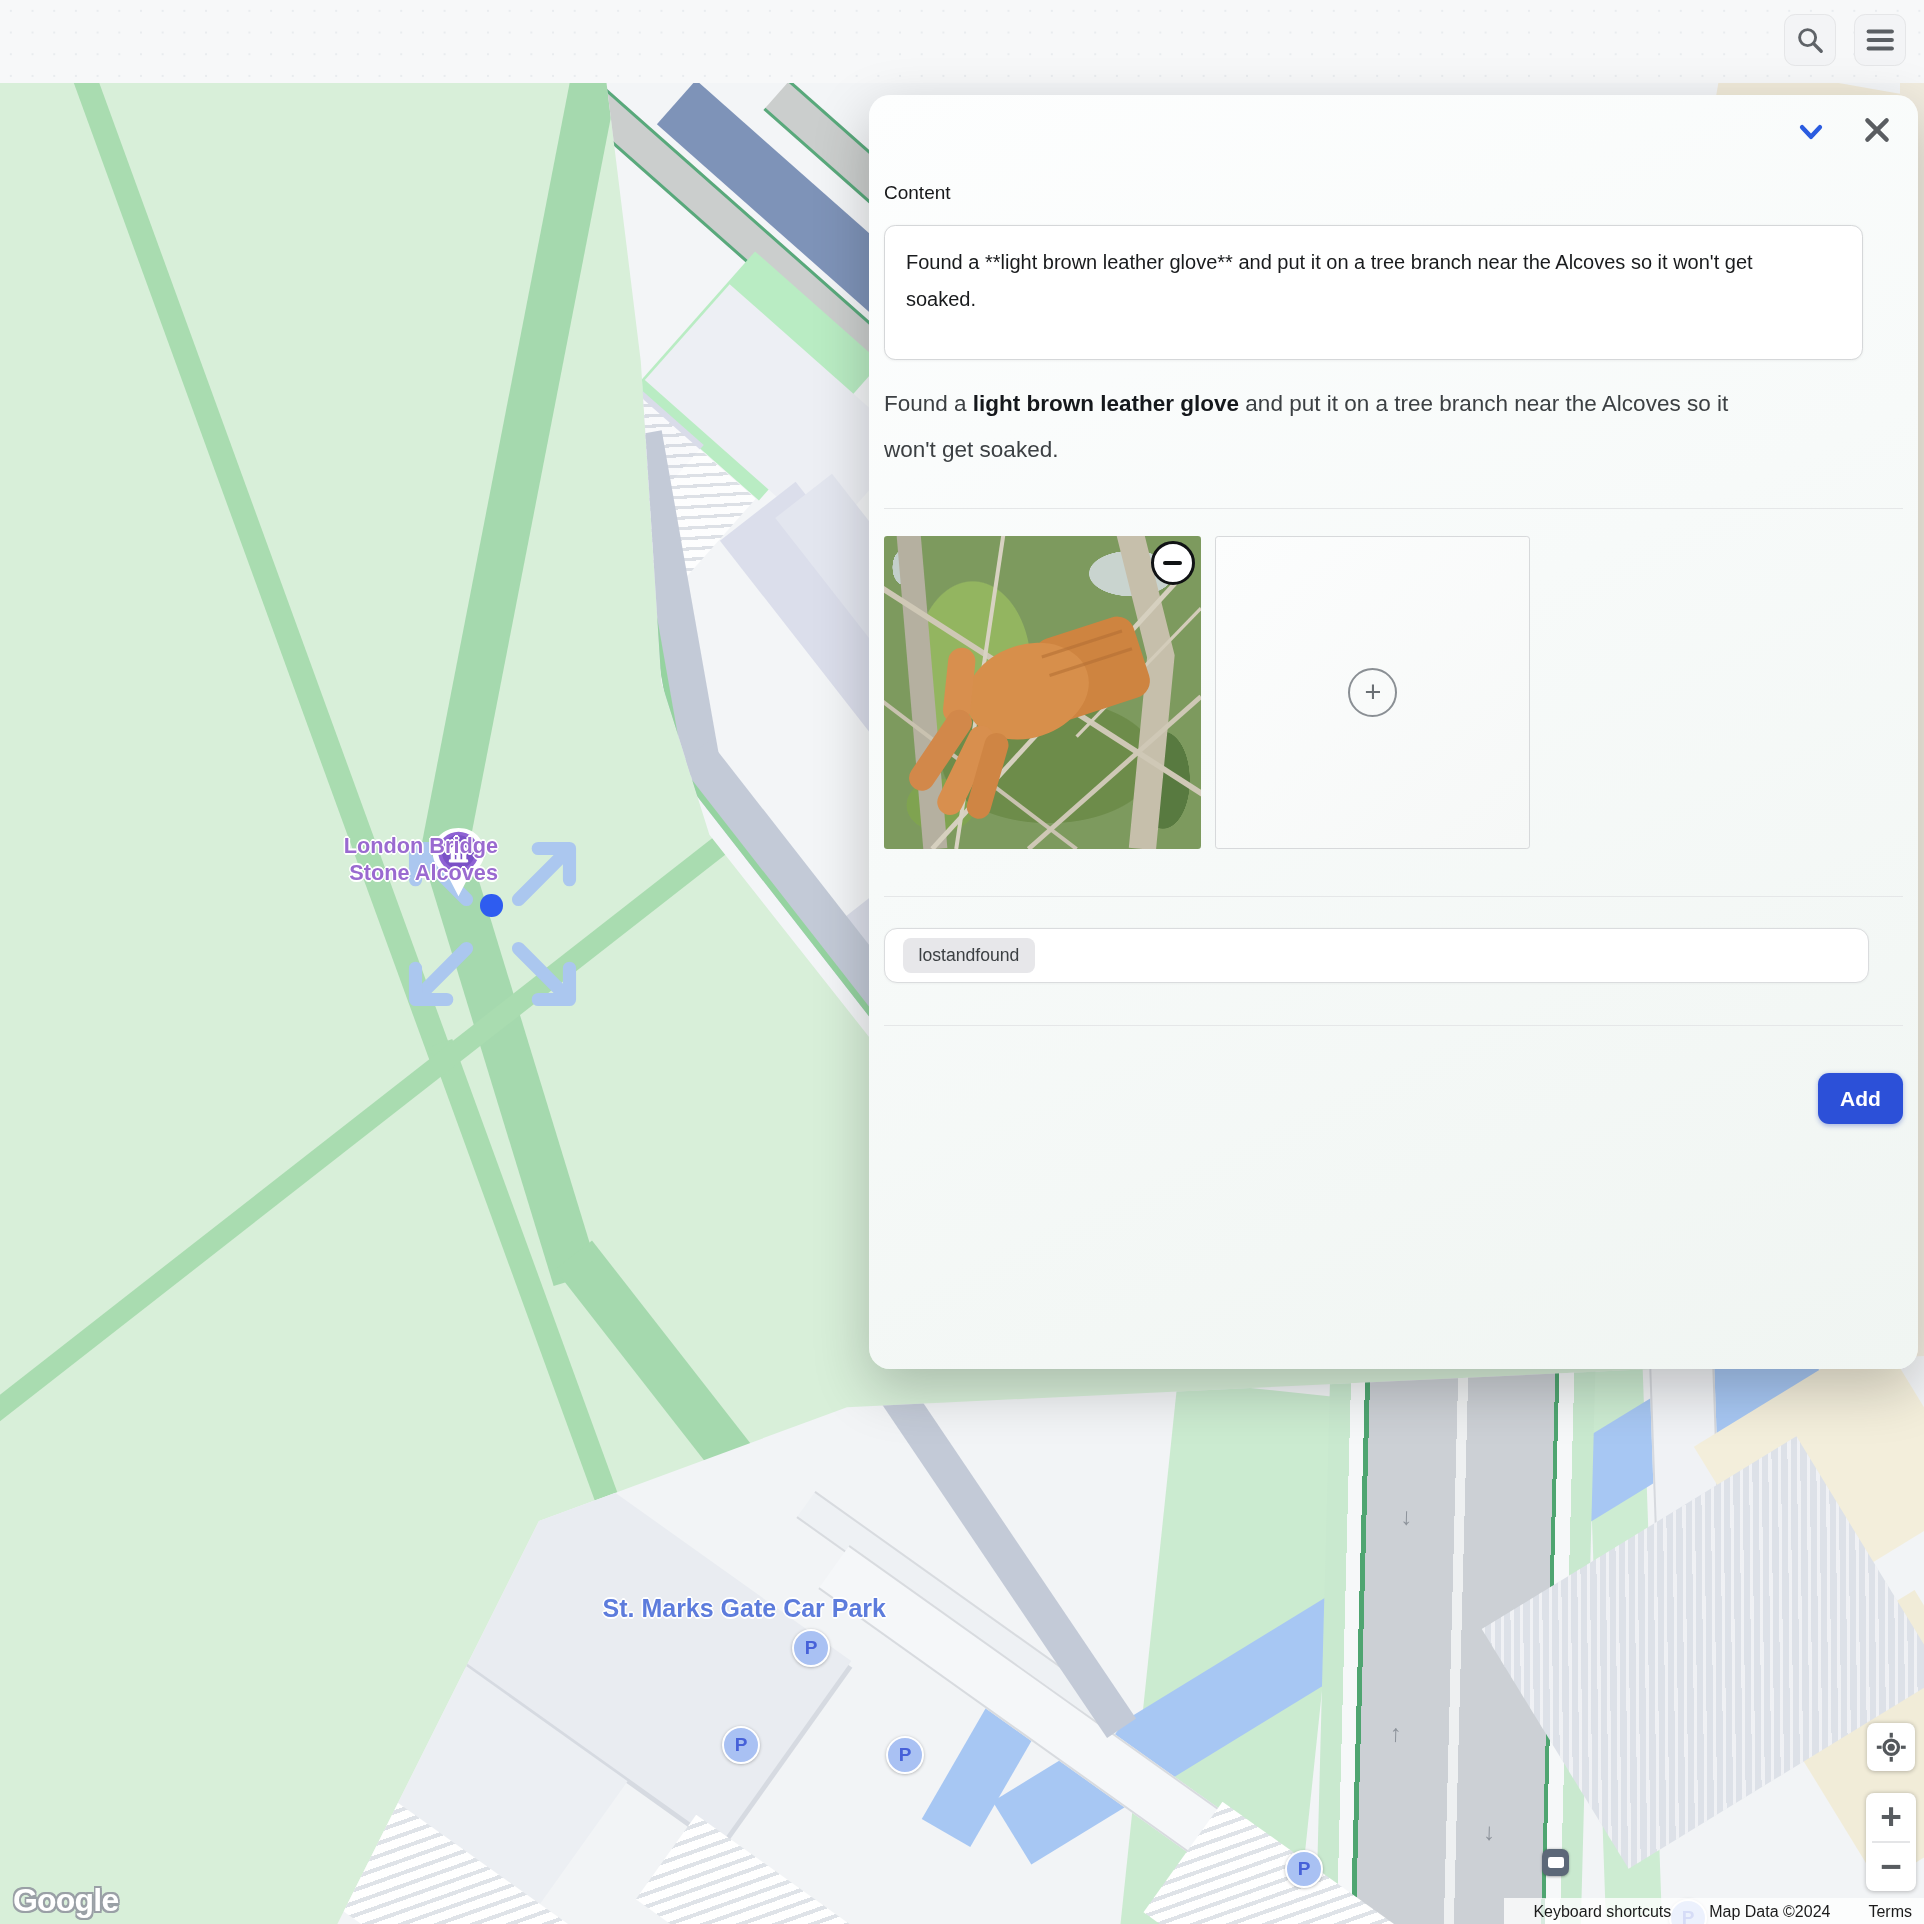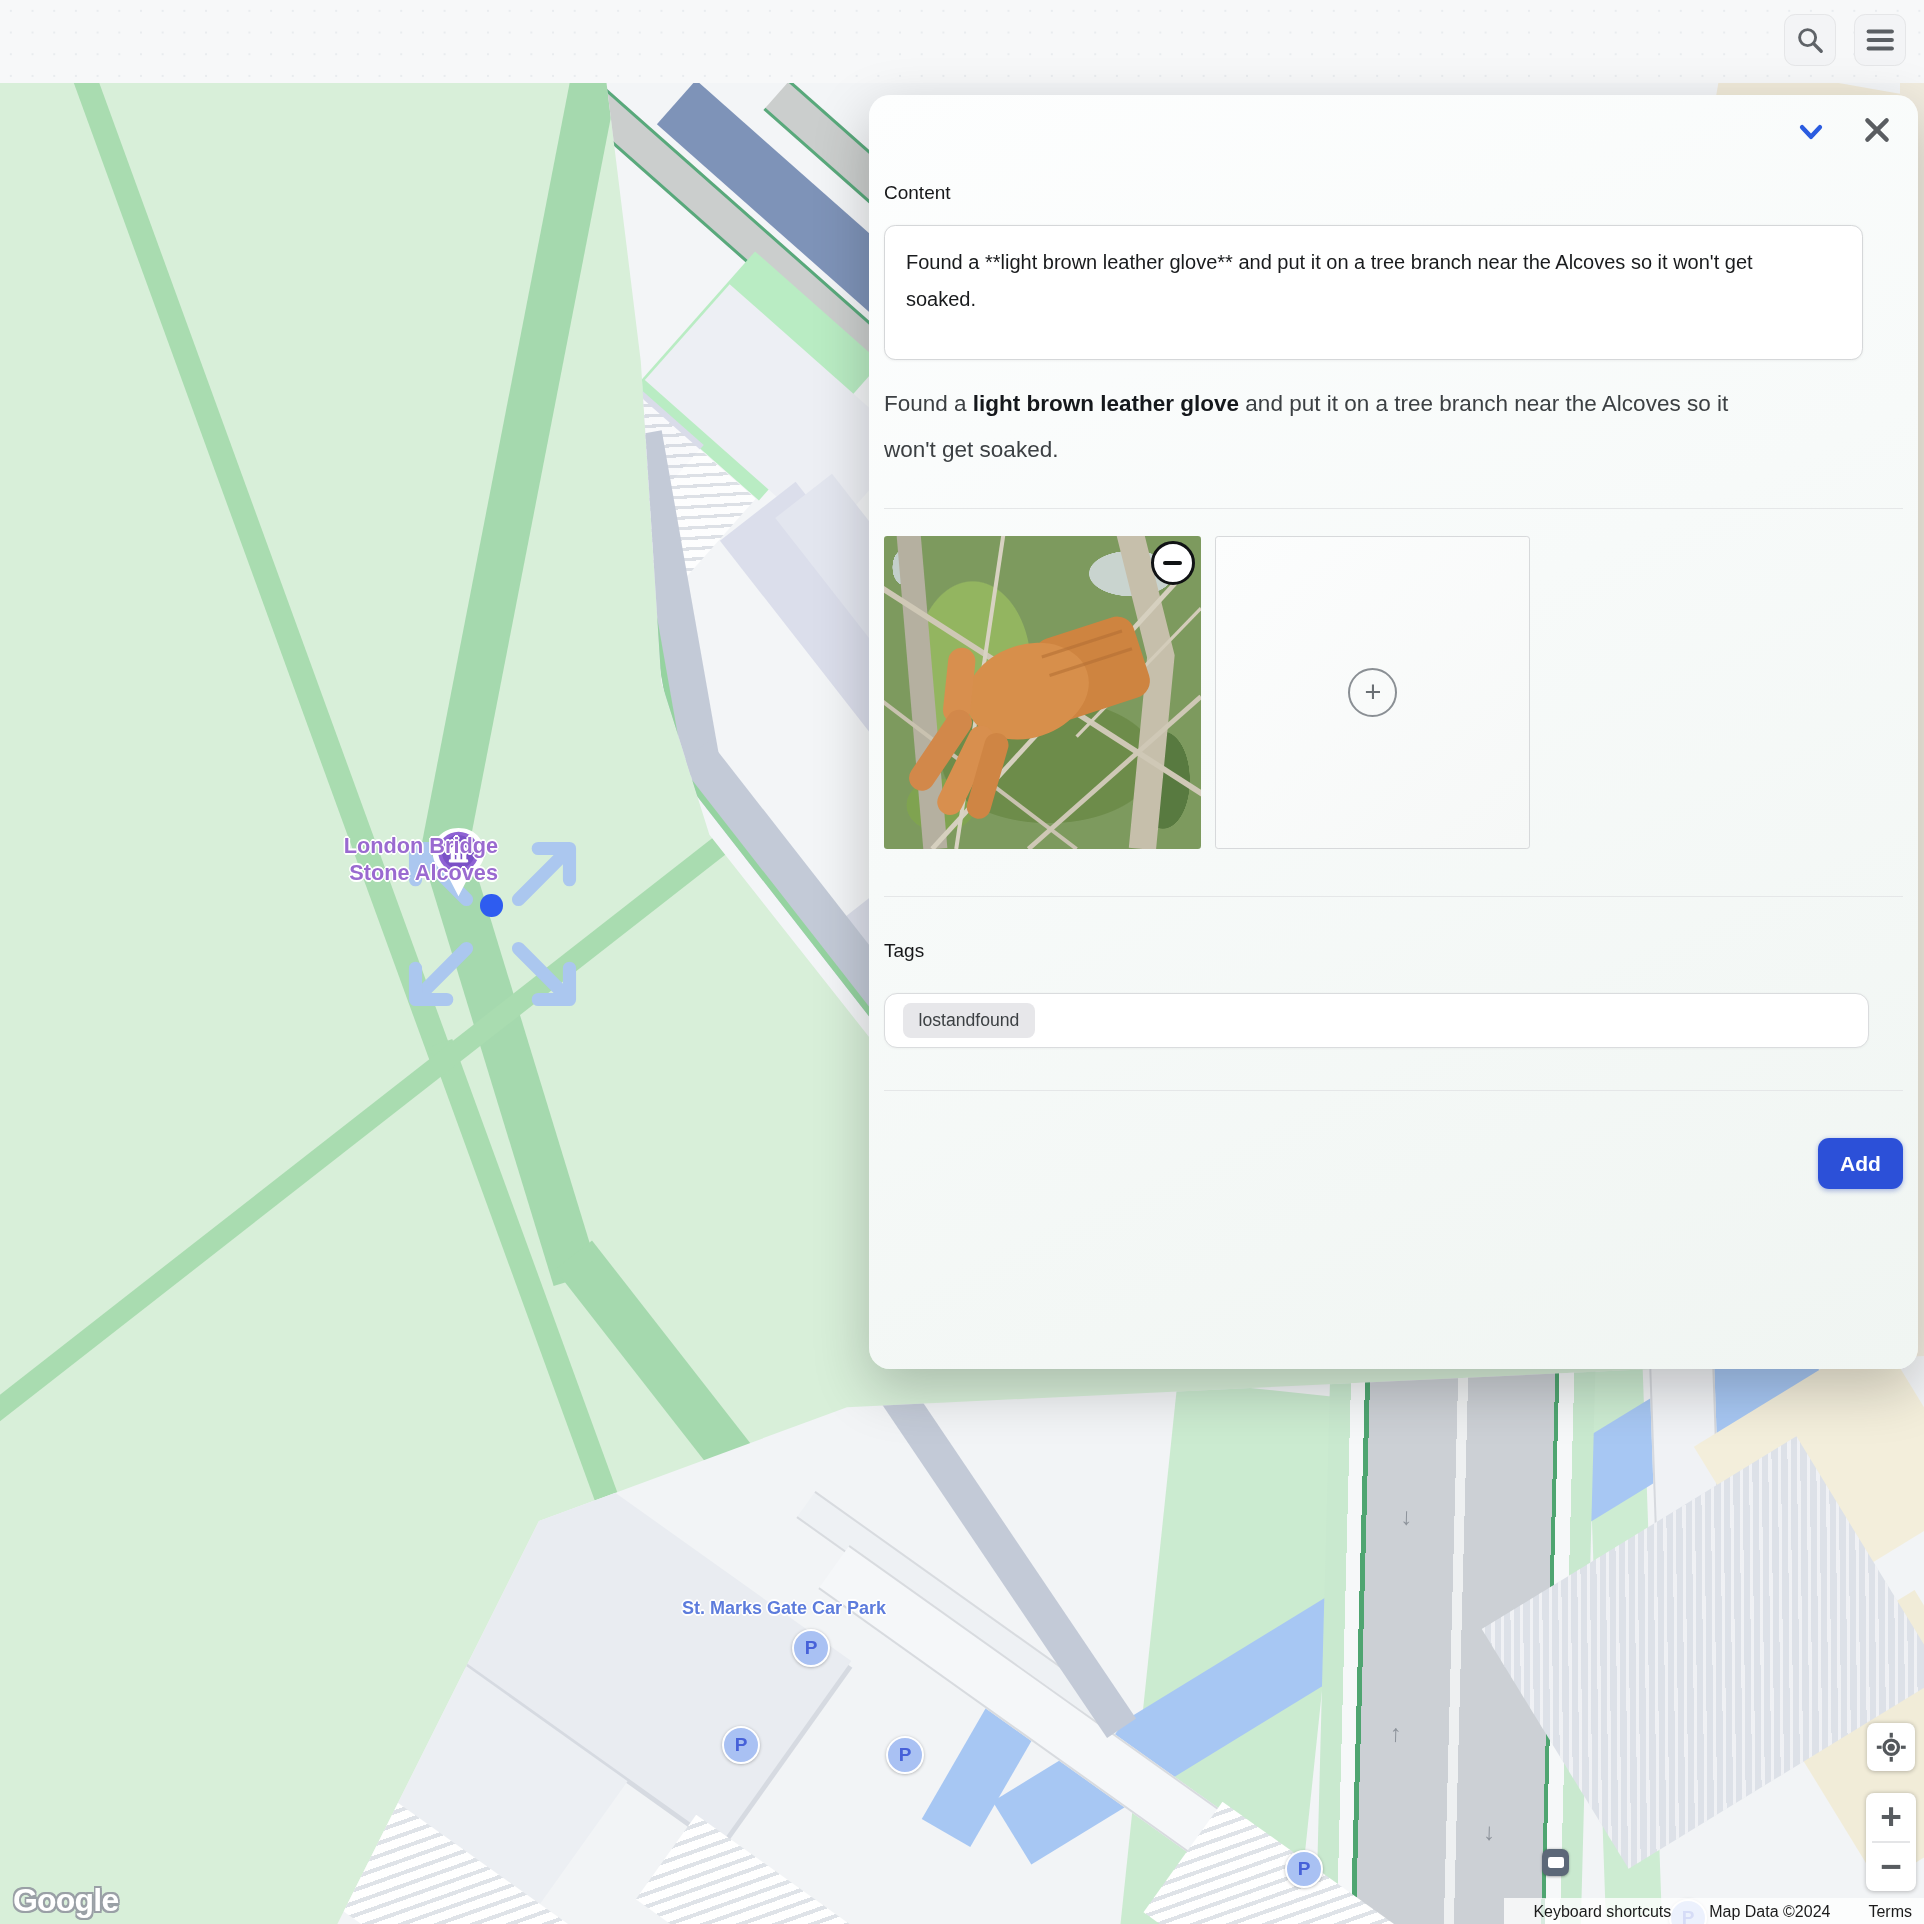--- a/index.html
+++ b/index.html
@@ -33,21 +33,21 @@
   .hatchblock{position:absolute;background:#dde1e8;transform-origin:center;}
   .hatchblock:after{content:"";position:absolute;inset:0;
     background:repeating-linear-gradient(121deg,rgba(255,255,255,.55) 0 3.2px,transparent 3.2px 9.6px);}
   .stripes{position:absolute;transform-origin:left center;
     background:repeating-linear-gradient(125deg,#ffffff 0 8px,#dfe3e8 8px 12px);}
 
   
   .maplabel{position:absolute;font-weight:700;text-align:right;line-height:26.5px;
     text-shadow:1.6px 0 0 #fff,-1.6px 0 0 #fff,0 1.6px 0 #fff,0 -1.6px 0 #fff,0.8px 0.8px 0 #fff,-0.8px -0.8px 0 #fff,0.8px -0.8px 0 #fff,-0.8px 0.8px 0 #fff;}
   .poi-label{left:209px;top:833px;width:289px;font-size:21.7px;color:#9a6ad0;}
-  .carpark-label{left:525px;top:1595px;width:361px;font-size:18px;color:#5d7cdc;}
+  .carpark-label{left:525px;top:1595px;width:361px;font-size:25px;color:#5d7cdc;}
   .pbadge{position:absolute;width:34px;height:34px;border-radius:50%;background:#a9c1f3;border:2.4px solid #fff;
     color:#4661d9;font-size:19px;font-weight:700;display:flex;align-items:center;justify-content:center;
     box-shadow:0 0.8px 3.2px rgba(0,0,0,.28);}
   .dot{position:absolute;left:480px;top:894px;width:22.5px;height:22.5px;border-radius:50%;background:#2e5cf0;}
   .arrow-svg{position:absolute;width:74px;height:74px;}
   .transit{position:absolute;left:1542px;top:1849px;width:27px;height:27px;border-radius:7.2px;background:#5c6878;
     display:flex;align-items:center;justify-content:center;box-shadow:0 0.8px 2.4px rgba(0,0,0,.3);}
   .transit i{display:block;width:16px;height:11.2px;background:#fff;border-radius:2.4px;}
 
   .google-logo{position:absolute;left:13px;bottom:6.4px;font-size:32px;font-weight:700;color:#fff;letter-spacing:-0.8px;
@@ -322,21 +322,20 @@
             <i></i>
           </button>
         </figure>
         <button class="add-tile">
           <span class="plus-circle">+</span>
         </button>
       </div>
 
       <hr class="pdiv d2">
 
-      <div class="field-label lbl-tags">Tags</div>
       <div class="tags-input">
         <span class="chip">lostandfound</span>
       </div>
 
       <hr class="pdiv d3">
 
       <button class="add-btn">Add</button>
     </div>
   </section>
 

